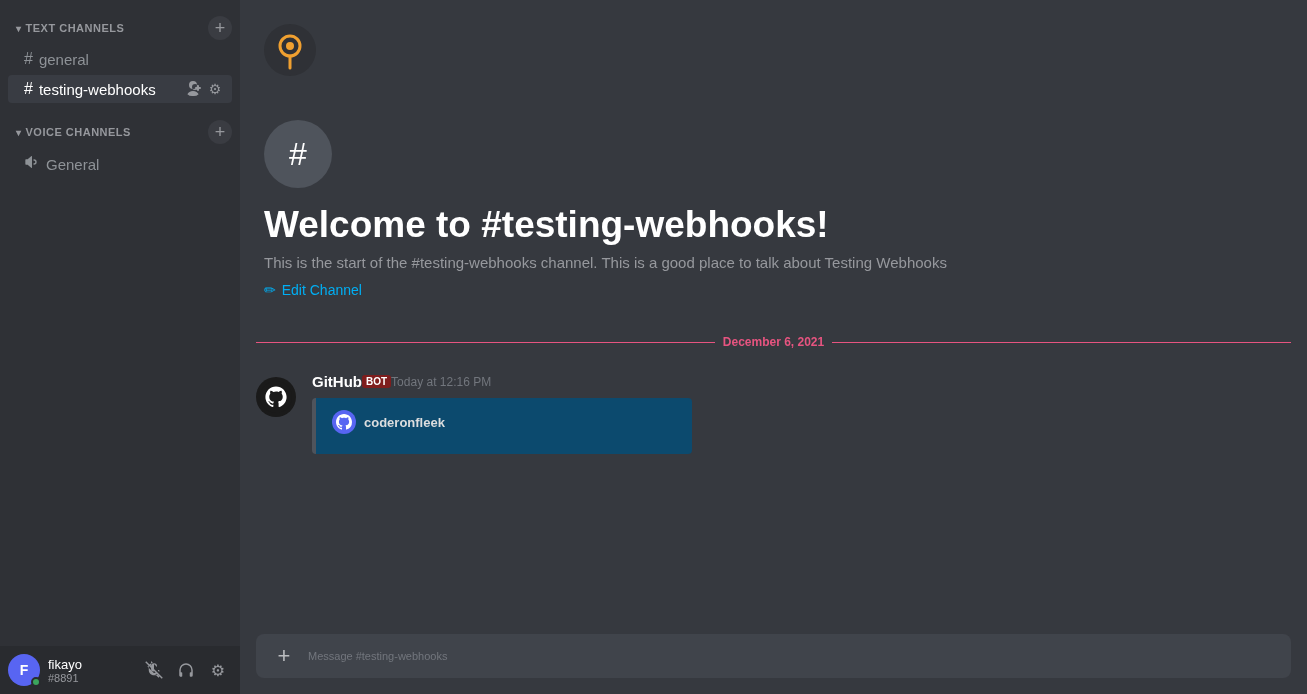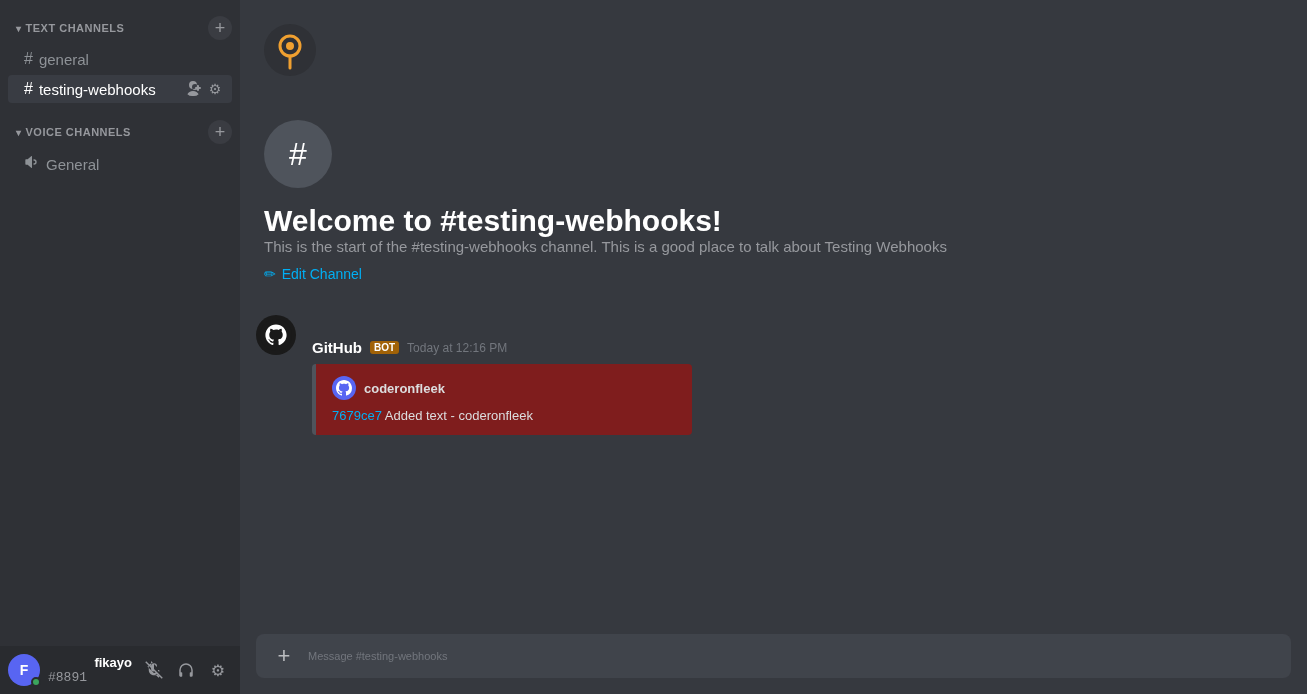--- a/index.html
+++ b/index.html
@@ -131,28 +131,26 @@
       bottom: -1px;
       right: -1px;
     }
 
     .user-info {
       flex: 1;
       min-width: 0;
     }
     .user-name {
       font-size: 13px;
-      font-weight: 700;
+      font-weight: 400;
       color: #fff;
-      text-align: right;
     }
     .user-tag {
-      font-size: 13px;
-      color: #96989d;
-      font-family: Liberation Mono, monospace;
+      font-size: 11px;
+      color: #96989d;
     }
 
     .user-controls {
       display: flex;
       gap: 4px;
     }
     .user-control-btn {
       color: #96989d;
       font-size: 16px;
       width: 28px;
@@ -192,24 +190,24 @@
       background: #4f545c;
       display: flex;
       align-items: center;
       justify-content: center;
       font-size: 36px;
       color: #dcddde;
       margin-bottom: 16px;
     }
 
     .welcome-title {
-      font-size: 30px;
+      font-size: 37px;
       font-weight: 700;
       color: #fff;
-      margin-bottom: 0;
+      margin-bottom: 8px;
     }
 
     .welcome-desc {
       font-size: 15px;
       color: #96989d;
       margin-bottom: 10px;
     }
 
     .edit-channel-btn {
       display: inline-flex;
@@ -262,48 +260,46 @@
     }
 
     .github-avatar-svg {
       width: 32px;
       height: 32px;
     }
 
     .message-header {
       display: flex;
       align-items: center;
-      gap: 8px;
       margin-bottom: 4px;
-      margin-top: 28px;
     }
 
     .message-author {
       font-size: 15px;
       font-weight: 600;
       color: #fff;
     }
 
     .bot-badge {
-      background: #a16207;
+      background: #7f1d1d;
       color: #fff;
       font-size: 10px;
       font-weight: 700;
       padding: 1px 4px;
       border-radius: 3px;
       text-transform: uppercase;
     }
 
     .message-timestamp {
       font-size: 12px;
       color: #72767d;
     }
 
     .embed-card {
-      background: #7f1d1d;
+      background: #0c4a6e;
       border-left: 4px solid #4f545c;
       border-radius: 4px;
       padding: 12px 16px;
       max-width: 380px;
       margin-top: 4px;
     }
 
     .embed-author {
       display: flex;
       align-items: center;
@@ -484,20 +480,25 @@
         <span style="font-size:32px;color:#fff;font-weight:300;">#</span>
       </div>
       <div class="welcome-title">Welcome to #testing-webhooks!</div>
       <div class="welcome-desc">This is the start of the #testing-webhooks channel. This is a good place to talk about Testing Webhooks</div>
       <div class="edit-channel-btn">
         <span>✏</span>
         <span>Edit Channel</span>
       </div>
     </div>
 
+    <div class="date-divider">
+      <div class="date-divider-line"></div>
+      <span class="date-divider-text">December 6, 2021</span>
+      <div class="date-divider-line"></div>
+    </div>
 
     <div class="message-group">
 
       <div class="message-avatar">
         <svg class="github-avatar-svg" viewBox="0 0 32 32" fill="white">
           <circle cx="16" cy="16" r="16" fill="#1a1a1a"></circle>
           <path fill="white" d="M16 5.4C10.15 5.4 5.4 10.15 5.4 16c0 4.7 3.04 8.68 7.26 10.09.53.1.72-.23.72-.51 0-.25-.01-.92-.01-1.79-2.95.64-3.57-1.42-3.57-1.42-.48-1.22-1.17-1.54-1.17-1.54-.96-.66.07-.64.07-.64 1.06.07 1.62 1.09 1.62 1.09.94 1.61 2.47 1.14 3.07.87.1-.68.37-1.14.67-1.4-2.35-.27-4.82-1.18-4.82-5.24 0-1.16.41-2.1 1.09-2.84-.11-.27-.47-1.35.1-2.81 0 0 .89-.28 2.91 1.08a10.1 10.1 0 0 1 2.65-.36c.9 0 1.81.12 2.65.36 2.02-1.36 2.91-1.08 2.91-1.08.57 1.46.21 2.54.1 2.81.68.74 1.09 1.68 1.09 2.84 0 4.07-2.48 4.97-4.84 5.23.38.33.72.97.72 1.96 0 1.42-.01 2.56-.01 2.9 0 .28.19.62.73.51C23.56 24.68 26.6 20.7 26.6 16c0-5.85-4.75-10.6-10.6-10.6z"></path>
         </svg>
       </div>
 
@@ -509,24 +510,20 @@
 
       <div class="embed-card">
         <div class="embed-author">
           <div class="embed-author-avatar">
             <svg width="16" height="16" viewBox="0 0 16 16" fill="white">
               <path d="M8 0C3.58 0 0 3.58 0 8c0 3.54 2.29 6.53 5.47 7.59.4.07.55-.17.55-.38 0-.19-.01-.82-.01-1.49-2.01.37-2.53-.49-2.69-.94-.09-.23-.48-.94-.82-1.13-.28-.15-.68-.52-.01-.53.63-.01 1.08.58 1.23.82.72 1.21 1.87.87 2.33.66.07-.52.28-.87.51-1.07-1.78-.2-3.64-.89-3.64-3.95 0-.87.31-1.59.82-2.15-.08-.2-.36-1.02.08-2.12 0 0 .67-.21 2.2.82.64-.18 1.32-.27 2-.27.68 0 1.36.09 2 .27 1.53-1.04 2.2-.82 2.2-.82.44 1.1.16 1.92.08 2.12.51.56.82 1.27.82 2.15 0 3.07-1.87 3.75-3.65 3.95.29.25.54.73.54 1.48 0 1.07-.01 1.93-.01 2.2 0 .21.15.46.55.38A8.013 8.013 0 0 0 16 8c0-4.42-3.58-8-8-8z"></path>
             </svg>
           </div>
           <span class="embed-author-name">coderonfleek</span>
         </div>
-        <div class="embed-commit">
-          <span class="embed-commit-hash">7679ce7</span>
-          <span> </span><span>Added text - coderonfleek</span>
-        </div>
       </div>
     </div>
 
   </div>
 
   <div class="message-input-area">
     <div class="message-input-wrapper">
       <div class="input-add-btn">+</div>
       <input type="text" class="message-input" placeholder="Message #testing-webhooks" style="">
     </div>

